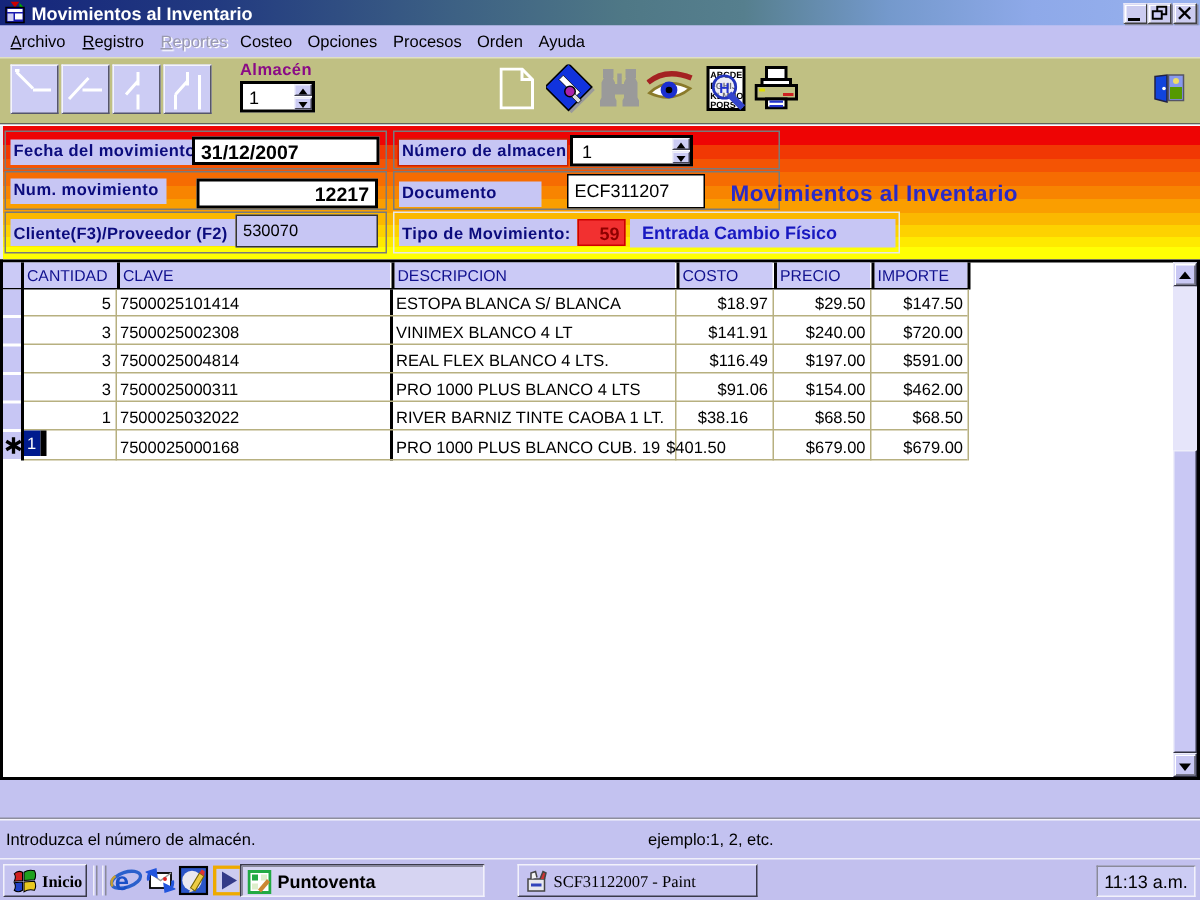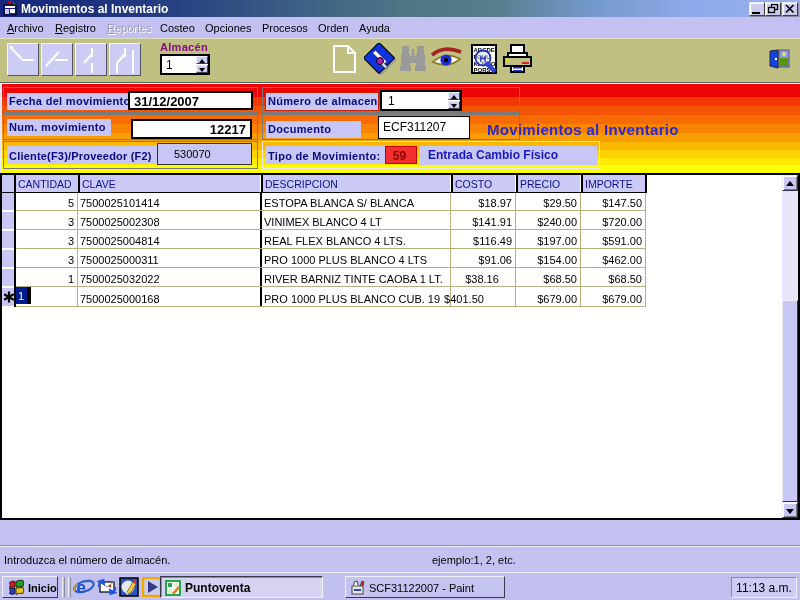--- a/index.html
+++ b/index.html
@@ -58,21 +58,21 @@
 .sbtn { position:absolute; left:782px; width:16px; height:16px; background:#c9c8f4;
   border:1px solid; border-color:#eeeefa #303040 #303040 #eeeefa; box-shadow:inset 1px 1px 0 #fff, inset -1px -1px 0 #77778a; }
 .arrow { width:0; height:0; position:absolute; }
 
 
 #midstrip { left:0; top:522px; width:800px; height:23px; background:#c3c2f0; }
 #statusbar { left:0; top:545px; width:800px; height:27px; background:#c3c2f0; border-top:1px solid #8e8e9e; box-shadow:inset 0 1px 0 #f4f3fc; font-size:11px; }
 
 
 #taskbar { left:0; top:572px; width:800px; height:28px; background:#c2c0ee; border-top:1px solid #f0effa; }
-.raised { background:#c5c3f0; border:1px solid; border-color:#f2f1fb #3a3a4a #3a3a4a #f2f1fb; }
+.raised { background:#c5c3f0; border:1px solid; border-color:#f2f1fb #3a3a4a #3a3a4a #f2f1fb;font-family:Liberation Serif, serif; }
 .task { position:absolute; top:3px; height:22px; font-size:11px; }
 #clock { left:731px; top:4px; width:66px; height:21px; background:#ccccf4;
   border:1px solid; border-color:#8a8a9a #f2f1fb #f2f1fb #8a8a9a; font-size:12px; text-align:center; padding-top:3px; }
 .qdiv { position:absolute; top:4px; width:3px; height:20px; border-left:1px solid #f0effa; border-right:1px solid #8a8a9a; }
 </style></head>
 <body>
 
 <div class="abs" id="titlebar">
 
   <svg class="abs" style="left:3px;top:1px" width="15" height="15" viewBox="0 0 15 15">
@@ -211,34 +211,34 @@
 <div class="abs panel" style="left:262px;top:114px;width:258px;height:26px"></div>
 <div class="abs panel" style="left:262px;top:141px;width:338px;height:28px;border-color:#e8e8e8"></div>
 
 <div class="flabel" style="left:7px;top:93px;width:122px;height:17px">Fecha del movimiento</div>
 <div class="finput" style="left:128px;top:91px;width:125px;height:19px;border-width:2px;padding:1px 0 0 4px">31/12/2007</div>
 
 <div class="flabel" style="left:7px;top:119px;width:104px;height:17px">Num. movimiento</div>
 <div class="finput" style="left:131px;top:119px;width:121px;height:20px;border-width:2px;padding:1px 4px 0 0;text-align:right">12217</div>
 
 <div class="flabel" style="left:7px;top:146px;width:150px;height:18px;padding-top:4px;letter-spacing:0.2px">Cliente(F3)/Proveedor (F2)</div>
-<div class="finput" style="left:157px;top:143px;width:95px;height:22px;background:#c7c6f4;font-weight:normal;font-size:11px;padding:4px 0 0 16px;border-color:#333">530070</div>
+<div class="finput" style="left:157px;top:143px;width:95px;height:22px;background:#c7c6f4;font-weight:normal;font-size:11px;padding:4px 0 0 4px;border-color:#333">530070</div>
 
 <div class="flabel" style="left:266px;top:93px;width:112px;height:17px;outline:1px solid #cc2200">Número de almacen</div>
 <div class="finput" style="left:380px;top:90px;width:82px;height:21px;border-width:2px;font-weight:normal;font-size:12px;padding:2px 0 0 6px">1</div>
 <div class="abs" style="left:448px;top:92px;width:12px;height:17px">
   <div class="spinbtn spin-up" style="top:0;width:12px;height:8px"></div>
   <div class="spinbtn spin-dn" style="top:9px;width:12px;height:8px"></div>
 </div>
 
 <div class="flabel" style="left:266px;top:121px;width:95px;height:17px">Documento</div>
 <div class="finput" style="left:378px;top:116px;width:92px;height:23px;font-weight:normal;font-size:12px;padding:3px 0 0 4px">ECF311207</div>
 
 <div class="flabel" style="left:266px;top:146px;width:119px;height:18px;padding-top:4px">Tipo de Movimiento:</div>
-<div class="abs" style="left:385px;top:146px;width:32px;height:18px;background:#f23030;border:1px solid #cc0000;color:#8e0000;font-weight:bold;font-size:12px;text-align:center;padding:2px 3px 0 0">59</div>
+<div class="abs" style="left:385px;top:146px;width:32px;height:18px;background:#f23030;border:1px solid #cc0000;color:#8e0000;font-weight:bold;font-size:12px;text-align:right;padding:2px 3px 0 0">59</div>
 <div class="abs" style="left:420px;top:146px;width:177px;height:19px;background:#c7c6f4;color:#1818c0;font-weight:bold;font-size:12px;padding:2px 0 4px 8px">Entrada Cambio Físico</div>
 
 <div class="abs" id="main-title">Movimientos al Inventario</div>
 
 <div class="abs" id="grid"></div>
 
 <div class="abs" style="left:2px;top:175px;width:12px;height:17px;background:#cbcaf6"></div>
 <div class="hcell" style="left:16px;width:63px">CANTIDAD</div>
 <div class="hcell" style="left:80px;width:180px">CLAVE</div>
 <div class="hcell" style="left:263px;width:187px">DESCRIPCION</div>

